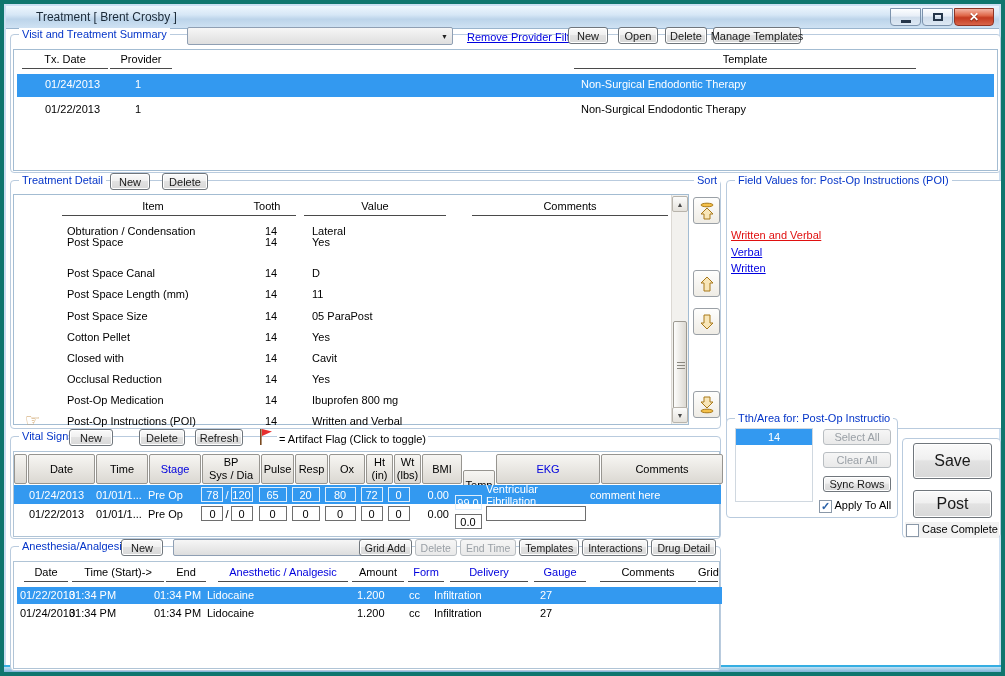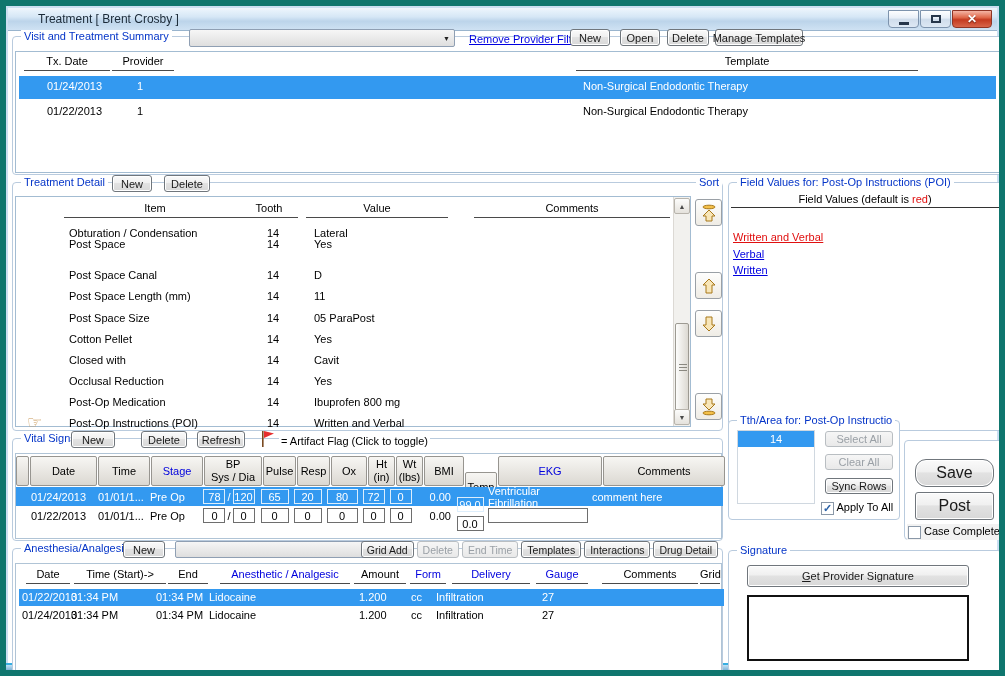--- a/index.html
+++ b/index.html
@@ -1,20 +1,20 @@
 <!DOCTYPE html>
 <html><head>
 <meta charset="utf-8">
 <style>
   * { margin:0; padding:0; box-sizing:border-box; }
   html,body { background:#9db8cf; }
   body { font-family:"Liberation Sans", sans-serif; font-size:11px; color:#000; }
 
   .window { position:relative; width:1005px; height:676px; background:#be185d;
-    border:6px solid #0f766e; box-shadow: inset 0 0 0 2px #cbdff2; overflow:hidden; }
+    border:4px solid #0f766e; box-shadow: inset 0 0 0 2px #cbdff2; overflow:hidden; }
 
   
   .titlebar { position:absolute; left:2px; top:2px; right:2px; height:23px;
     background:linear-gradient(#eef6fd,#d6e7f6 40%,#bcd4ea 60%,#cfe2f3); border-bottom:1px solid #99b4cd; }
   .titlebar .title { position:absolute; left:30px; top:4px; font-size:12px; color:#1b2a38; }
   .win-controls { position:absolute; right:5px; top:2px; display:flex; gap:1px; }
   .winbtn { width:31px; height:18px; border:1px solid #7d93ad; border-radius:0 0 4px 4px;
     background:linear-gradient(#fdfeff,#e7eef7 45%,#cfdceb 50%,#dde8f4);
     display:flex; align-items:center; justify-content:center; }
   .winbtn.close { width:40px; border-color:#8f3424;
@@ -255,23 +255,20 @@
     <div class="sortbtn" style="left:682px; top:210px;">
       <svg width="20" height="20" viewBox="0 0 20 20">
         <polygon points="10,13 4,7 7,7 7,2 13,2 13,7 16,7" fill="#f8e6b8" stroke="#a87818"></polygon>
         <ellipse cx="10" cy="16" rx="6" ry="1.8" fill="#f5c14a" stroke="#a87818"></ellipse>
       </svg>
     </div>
   </div>
 
   <div class="group" style="left:722px; top:176px; width:322px; height:249px;">
     <span class="group-label">Field Values for: Post-Op Instructions (POI)</span>
-    <div style="position:absolute; left:2px; top:10px; width:268px; text-align:center; border-bottom:1px solid #333; padding-bottom:2px;">
-      <span>Field Values (default is </span><span style="color:#e01010;">red</span><span>)</span>
-    </div>
     <a class="fv-option fv-red" style="top:48px;">Written and Verbal</a>
     <a class="fv-option fv-blue" style="top:65px;">Verbal</a>
     <a class="fv-option fv-blue" style="top:81px;">Written</a>
   </div>
 
   <div class="group" style="left:6px; top:432px; width:711px; height:103px;">
     <span class="group-label">Vital Signs</span>
     <div class="btn" style="left:58px; top:-8px; width:44px; height:17px;">New</div>
     <div class="btn" style="left:128px; top:-8px; width:46px; height:17px;">Delete</div>
     <div class="btn" style="left:184px; top:-8px; width:48px; height:17px;">Refresh</div>
@@ -393,21 +390,21 @@
     <div class="btn disabled" style="left:96px; top:10px; width:68px; height:16px;">Select All</div>
     <div class="btn disabled" style="left:96px; top:33px; width:68px; height:16px;">Clear All</div>
     <div class="btn" style="left:96px; top:57px; width:68px; height:16px;">Sync Rows</div>
     <div style="position:absolute; left:92px; top:80px; white-space:nowrap;">
       <span class="cb"><span class="mark">✓</span></span>
       <span>Apply To All</span>
     </div>
   </div>
 
   <div class="group" style="left:898px; top:434px; width:99px; height:100px;">
-    <div class="btn bigbtn" style="left:10px; top:18px; width:79px; height:28px;border-radius:11px;">Save</div>
+    <div class="btn bigbtn" style="left:10px; top:4px; width:79px; height:36px;">Save</div>
     <div class="btn bigbtn" style="left:10px; top:51px; width:79px; height:28px;">Post</div>
     <div style="position:absolute; left:2px; top:83px; white-space:nowrap; background:#f2f2f2; padding:1px 1px;">
       <span class="cb"></span>
       <span>Case Complete</span>
     </div>
   </div>
 
   <div class="group" style="left:6px; top:542px; width:711px; height:125px;">
     <span class="group-label">Anesthesia/Analgesia</span>
     <div class="btn" style="left:110px; top:-8px; width:42px; height:17px;">New</div>
@@ -456,22 +453,14 @@
         <span style="left:137px;">01:34 PM</span>
         <span style="left:190px;">Lidocaine</span>
         <span style="left:340px;">1.200</span>
         <span style="left:392px;">cc</span>
         <span style="left:417px;">Infiltration</span>
         <span style="left:523px;">27</span>
       </div>
     </div>
   </div>
 
-  <div class="group" style="left:722px; top:544px; width:274px; height:122px;">
-    <span class="group-label">Signature</span>
-    <div class="btn" style="left:18px; top:14px; width:222px; height:22px;">
-      <span class="accel">G</span>
-        <span>et Provider Signature</span>
-    </div>
-    <div class="sig-box" style="left:18px; top:44px; width:222px; height:66px;"></div>
-  </div>
 
 </div>
 
 </body></html>

